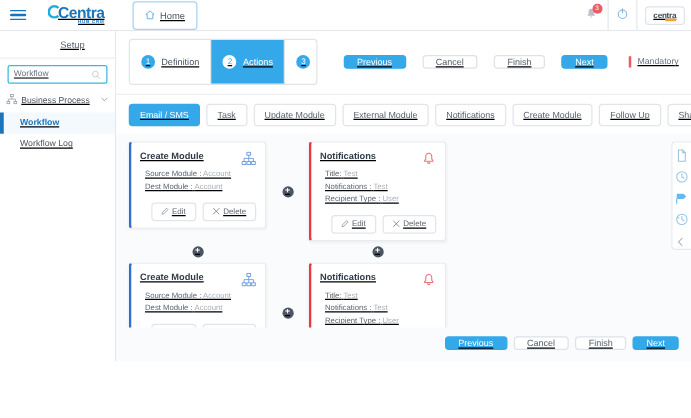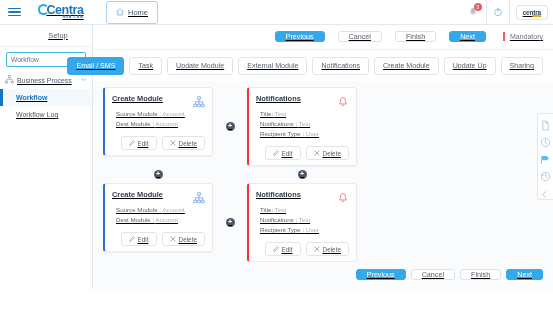--- a/index.html
+++ b/index.html
@@ -125,21 +125,21 @@
     margin-left: 5px;
   }
   .btn.primary { background: #34a8e8; border-color: #34a8e8; color: #fff; }
   .mandatory {
     margin-left: 9px; font-size: 7px; color: #6b7280; position: relative; padding-left: 7px;
   }
   .mandatory::before {
     content: ""; position: absolute; left: 0; top: -1px; bottom: -1px; width: 1.6px; background: #ec5b62;
   }
 
-  .tabs-bar { display: flex; gap: 5px; padding: 7px 10px 6px; background: #fff; flex: 0 0 auto; position: relative; justify-content: flex-end; }
+  .tabs-bar { display: flex; gap: 5px; padding: 7px 10px 6px; background: #fff; flex: 0 0 auto; position: relative; }
   .tab {
     border: 1px solid #e1e5ea; border-radius: 3px; background: #fff; color: #57606c;
     font-size: 7.1px; padding: 4px 8px; cursor: pointer; white-space: nowrap;
   }
   .tab.active { background: #34a8e8; border-color: #34a8e8; color: #fff; }
 
   .canvas { flex: 1; position: relative; padding: 6px 10px; overflow: hidden; }
 
   .card-row { display: flex; align-items: flex-start; gap: 0; }
   .card {
@@ -271,36 +271,50 @@
       </div>
       <div class="nav-item">
         <span>Workflow Log</span>
       </div>
     </div>
 
     <div class="main">
 
 
       <div class="steps-bar">
+        <div class="stepper">
+          <div class="step">
+            <span class="step-num">1</span>
+            <span>Definition</span>
+          </div>
+          <div class="step active">
+            <span class="step-num">2</span>
+            <span>Actions</span>
+          </div>
+          <div class="step">
+            <span class="step-num">3</span>
+            <span>Time Based Actions</span>
+          </div>
+        </div>
         <div class="steps-spacer"></div>
         <button class="btn primary">Previous</button>
         <button class="btn">Cancel</button>
         <button class="btn">Finish</button>
         <button class="btn primary">Next</button>
         <span class="mandatory">Mandatory</span>
       </div>
 
       <div class="tabs-bar">
         <div class="tab active">Email / SMS</div>
         <div class="tab">Task</div>
         <div class="tab">Update Module</div>
         <div class="tab">External Module</div>
         <div class="tab">Notifications</div>
         <div class="tab">Create Module</div>
-        <div class="tab">Update Up</div>
+        <div class="tab">Follow Up</div>
         <div class="tab">Sharing</div>
       </div>
 
       <div class="canvas">
 
         <div class="card-row">
           <div class="card blue">
             <div class="card-head">
               <span class="card-title">Create Module</span>
               <span class="card-ico">

